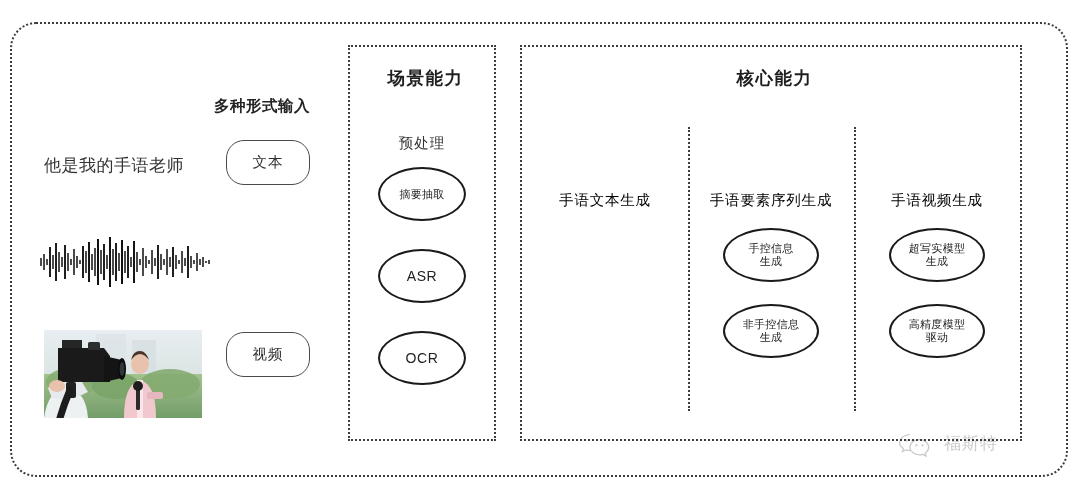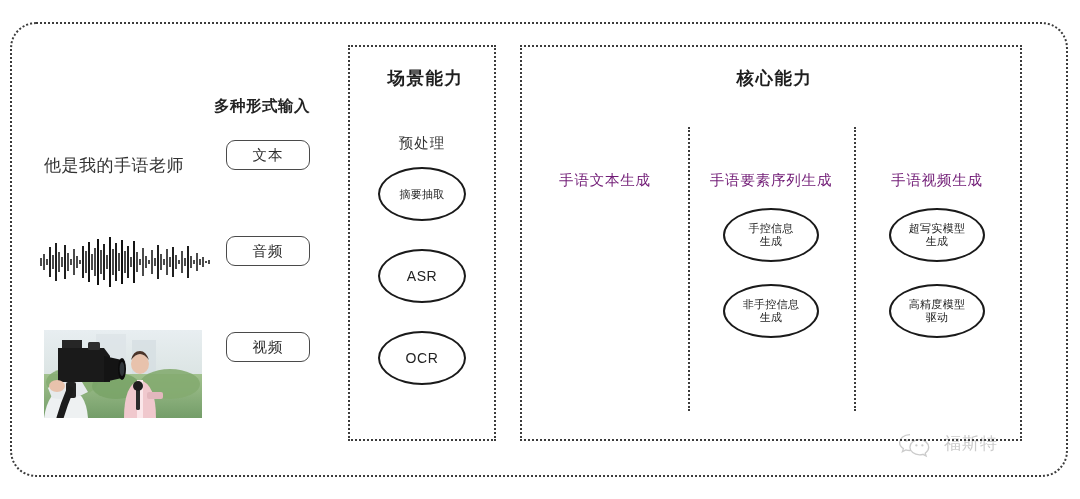--- a/index.html
+++ b/index.html
@@ -78,23 +78,23 @@
     height: 88px;
     overflow: hidden;
     background: #cfd8da;
   }
   .video-thumb svg { display: block; }
 
   
   .mod-btn {
     position: absolute;
     width: 84px;
-    height: 30px;
+    height: 45px;
     border: 1.6px solid #4a4a4a;
-    border-radius: 9px;
+    border-radius: 18px;
     background: #ffffff;
     display: flex;
     align-items: center;
     justify-content: center;
     font-size: 14.5px;
     color: #2f2f2f;
     letter-spacing: 1px;
     box-sizing: border-box;
     font-family: Liberation Serif, serif;
   }
@@ -171,23 +171,23 @@
   }
   .core-col + .core-col::before {
     content: "";
     position: absolute;
     left: 0;
     top: 6px;
     bottom: 10px;
     border-left: 2px dotted #3c3c3c;
   }
   .col-label {
-    margin-top: 50px;
+    margin-top: 70px;
     font-size: 14.5px;
-    color: #701a75;
+    color: #000000;
     letter-spacing: 0.8px;
     white-space: nowrap;
   }
   .col-nodes {
     margin-top: 18px;
     display: flex;
     flex-direction: column;
     align-items: center;
     gap: 22px;
   }
@@ -347,21 +347,20 @@
         <path d="M60 26 l18 4 l0 18 l-18 4 z" fill="#141414"></path>
         <ellipse cx="78" cy="39" rx="4" ry="11" fill="#0c0c0c"></ellipse>
         <ellipse cx="78" cy="39" rx="2.4" ry="7" fill="#30363a"></ellipse>
         <rect x="22" y="52" width="10" height="16" rx="2" fill="#202020"></rect>
         <path d="M26 60 q-6 14 -10 28" stroke="#1c1c1c" stroke-width="7" fill="none" stroke-linecap="round"></path>
         <ellipse cx="13" cy="56" rx="8" ry="6" fill="#e8c2ac"></ellipse>
       </svg>
     </div>
 
     <div class="mod-btn text">文本</div>
-    <div class="mod-btn audio">音频</div>
     <div class="mod-btn video">视频</div>
   </div>
 
   <div class="panel scene-panel">
     <div class="panel-title">场景能力</div>
     <div class="scene-sub">预处理</div>
     <div class="scene-ellipses">
       <div class="ellipse">摘要抽取</div>
       <div class="ellipse latin">ASR</div>
       <div class="ellipse latin">OCR</div>

